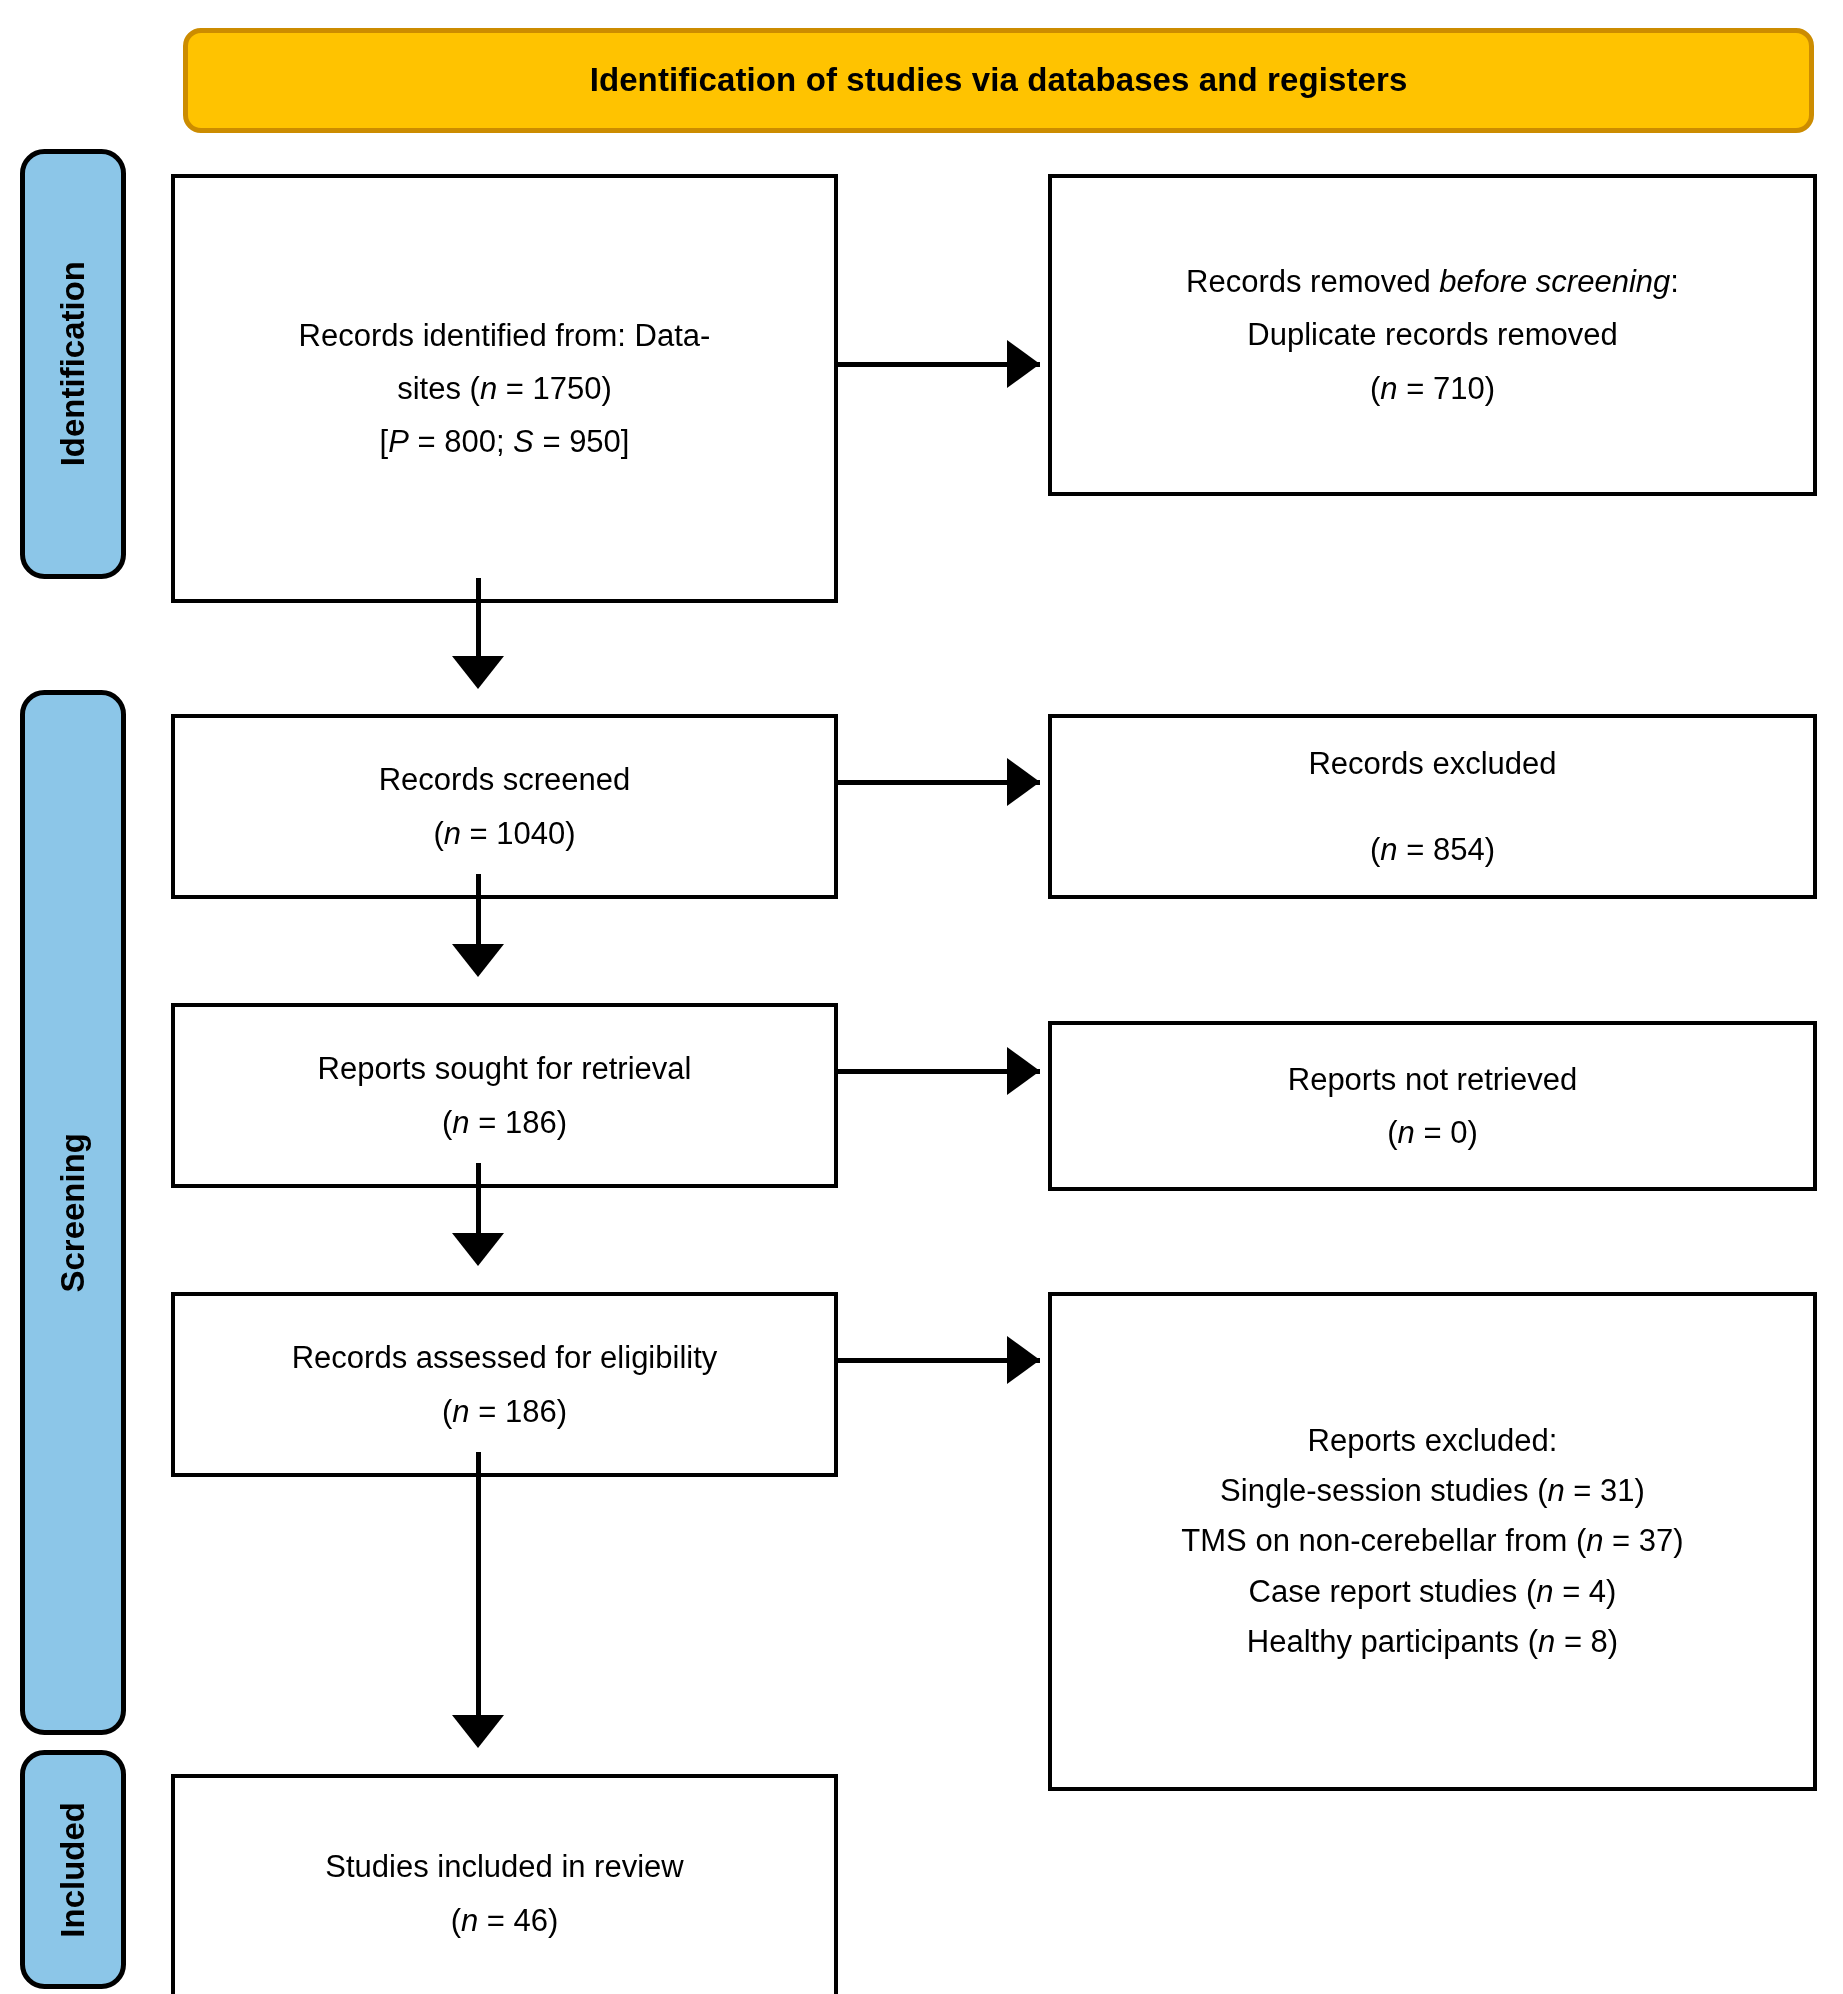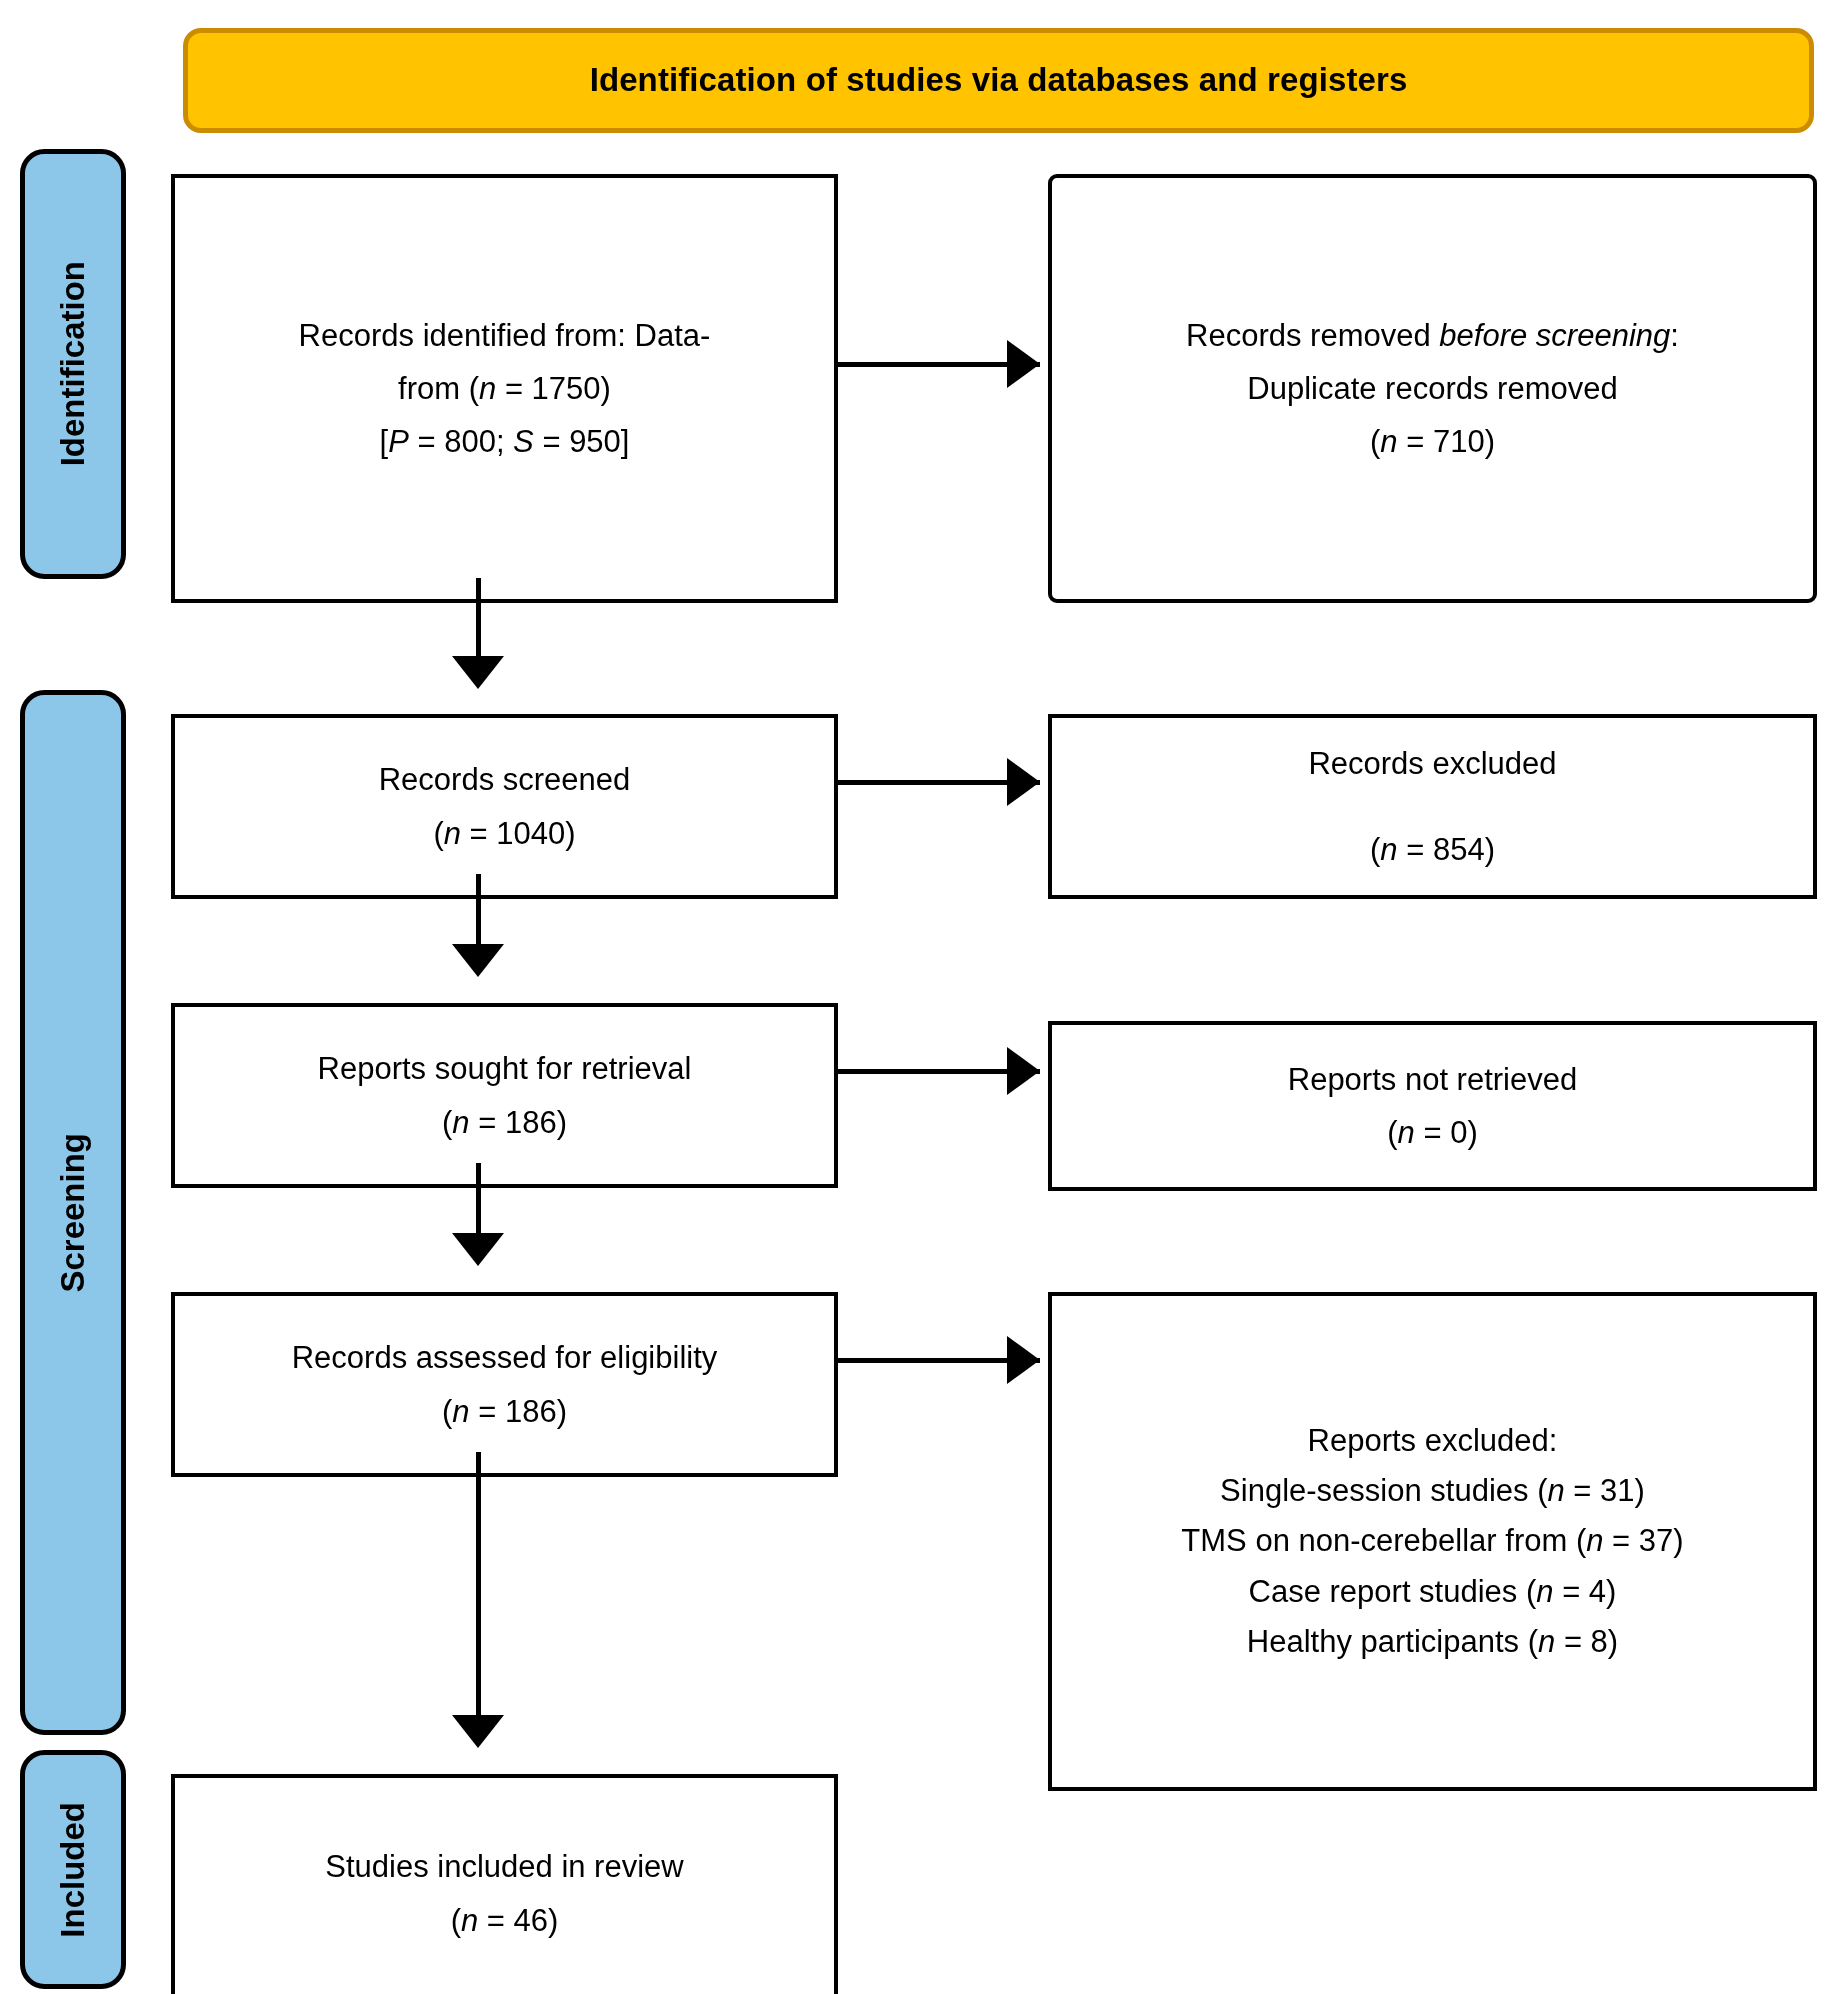--- a/index.html
+++ b/index.html
@@ -72,21 +72,21 @@
   .it{ font-style:italic; }
 
   
   #box-identified { left:171px; top:150px;  width:667px; height:429px; }
   #box-screened   { left:171px; top:690px; width:667px; height:185px; }
   #box-sought     { left:171px; top:979px; width:667px; height:185px; }
   #box-assessed   { left:171px; top:1268px; width:667px; height:185px; }
   #box-included   { left:171px; top:1750px; width:667px; height:239px; }
 
   
-  #box-removed    { left:1048px; top:150px;  width:769px; height:429px;border-radius:9px; }
+  #box-removed    { left:1048px; top:150px;  width:769px; height:322px; }
   #box-excluded-records { left:1048px; top:690px; width:769px; height:185px;gap:32px; }
   #box-not-retrieved    { left:1048px; top:997px; width:769px; height:170px; }
   #box-reports-excluded { left:1048px; top:1268px; width:769px; height:499px;
                           line-height:1.62; }
 
   
   .vline{
     position:absolute;
     width:4.8px;
     background:#000;
@@ -145,21 +145,21 @@
   </div>
   <div class="rail" id="rail-screening">
     <span>Screening</span>
   </div>
   <div class="rail" id="rail-included">
     <span>Included</span>
   </div>
 
   <div class="box" id="box-identified">
     <span class="ln">Records identified from: Data-</span>
-    <span class="ln"><span>from (</span><i class="it">n</i><span> = 1750)</span></span>
+    <span class="ln"><span>sites (</span><i class="it">n</i><span> = 1750)</span></span>
     <span class="ln"><span>[</span><i class="it">P</i><span> = 800; </span><i class="it">S</i><span> = 950]</span></span>
   </div>
 
   <div class="box" id="box-removed">
     <span class="ln"><span>Records removed </span><i class="it">before screening</i><span>:</span></span>
     <span class="ln">Duplicate records removed</span>
     <span class="ln"><span>(</span><i class="it">n</i><span> = 710)</span></span>
   </div>
 
   <div class="box" id="box-screened">

